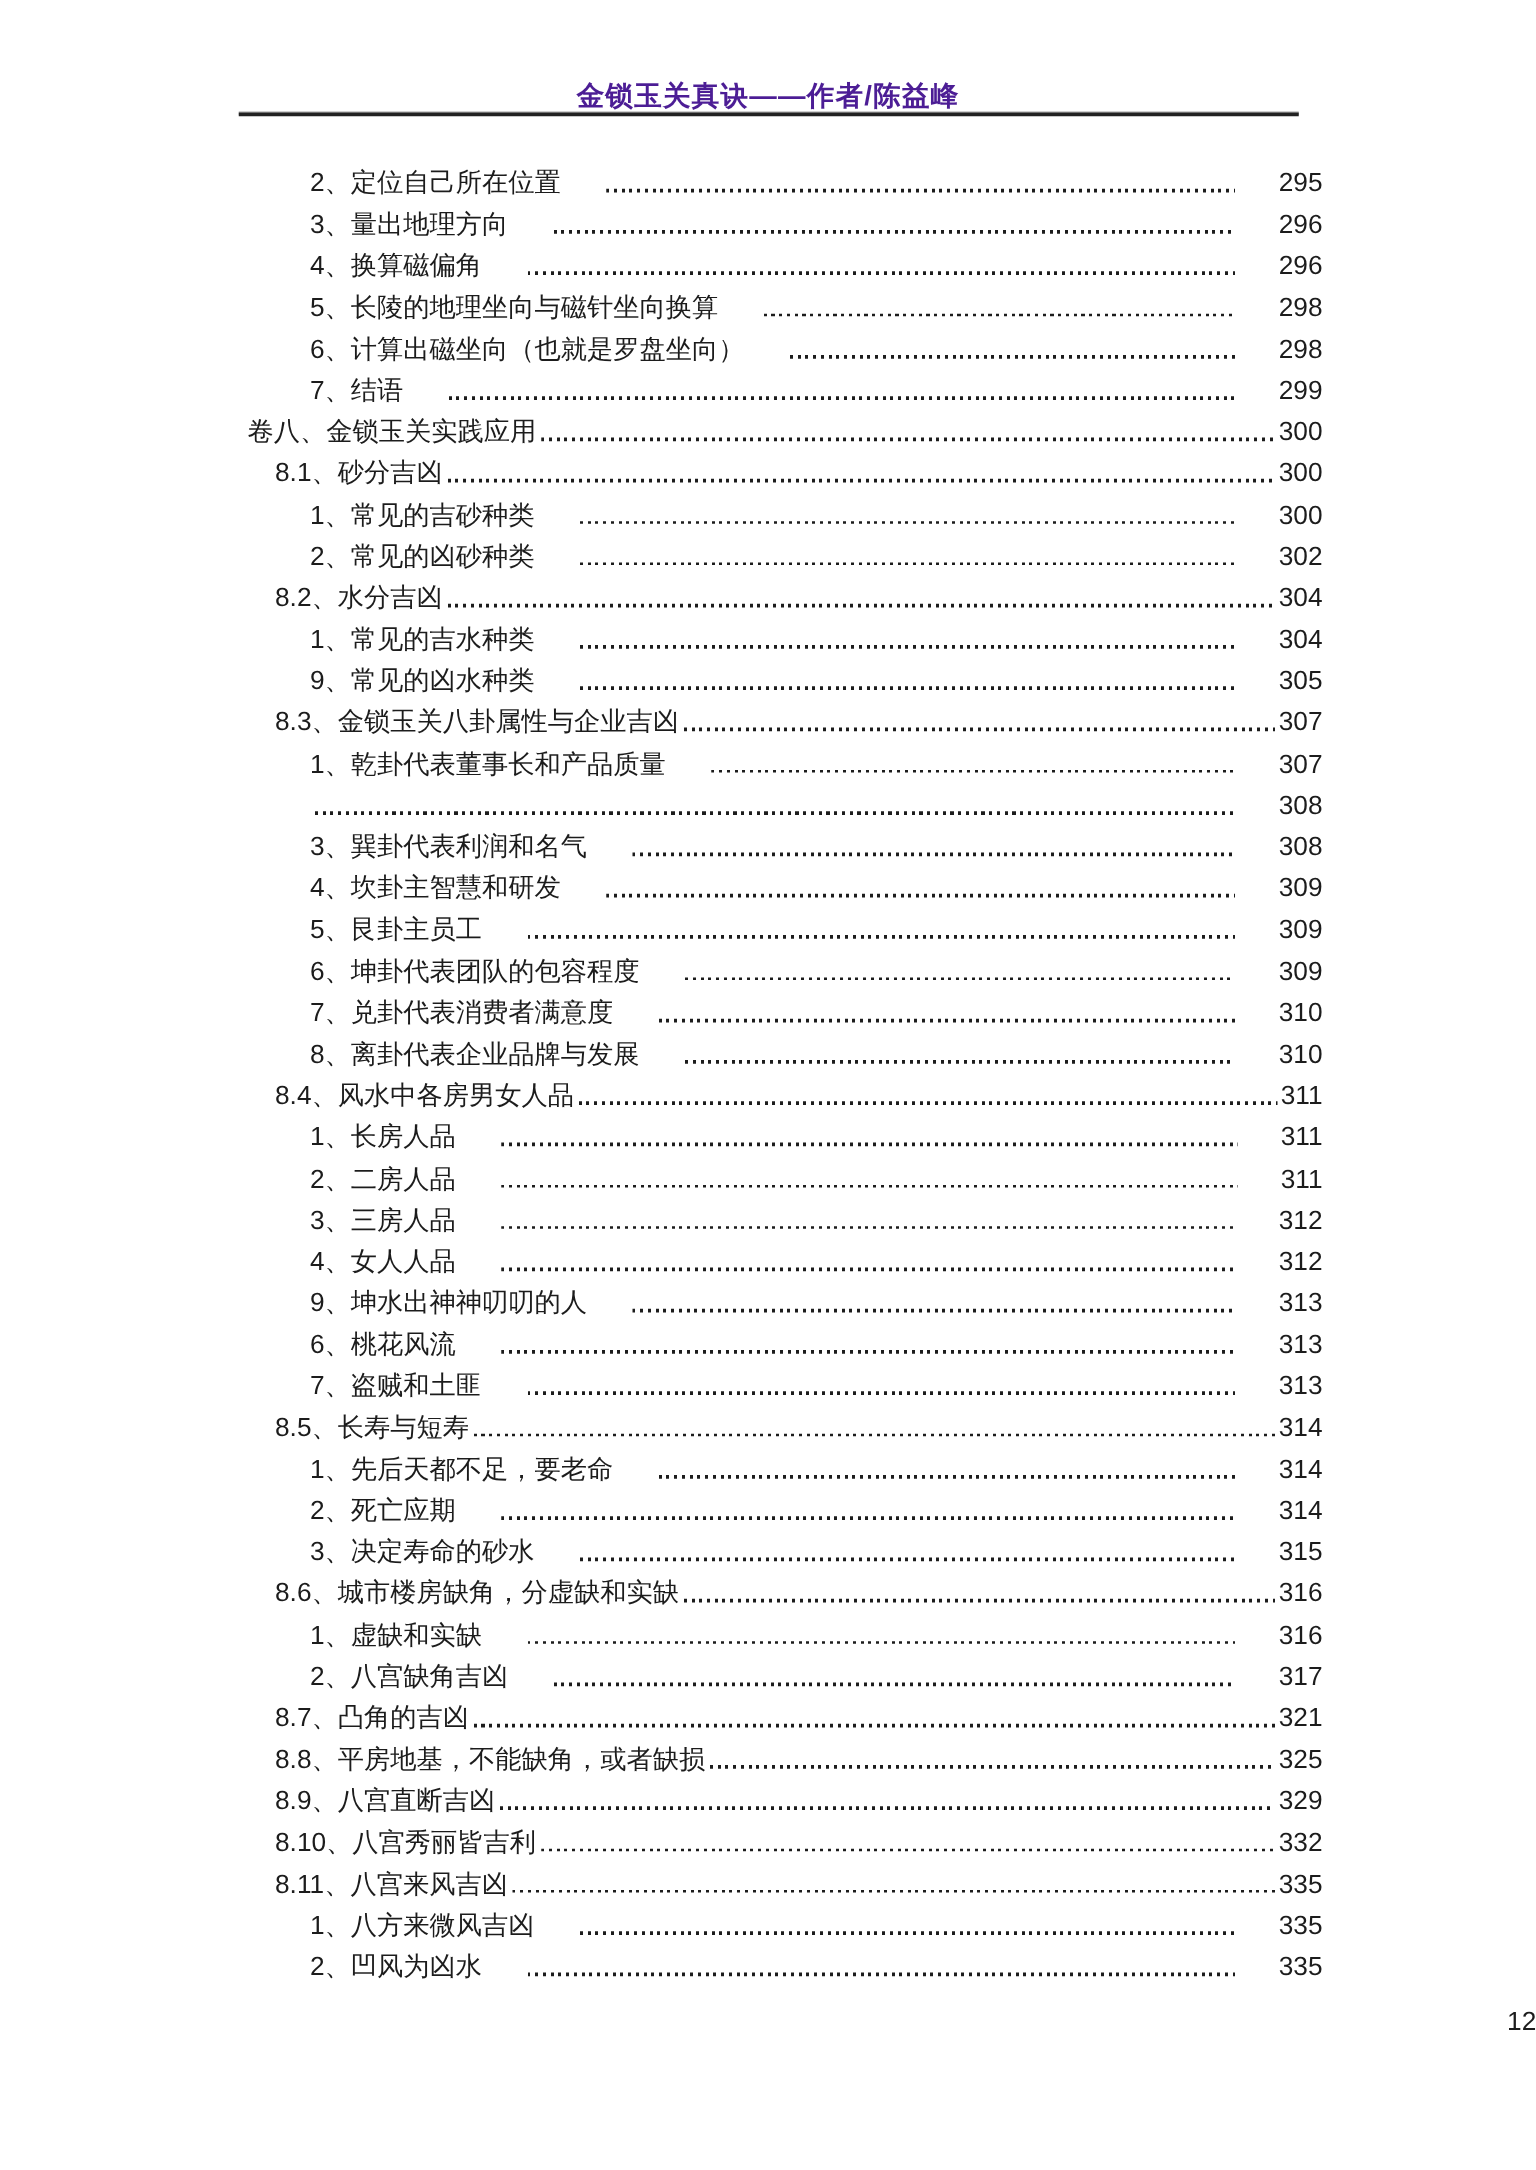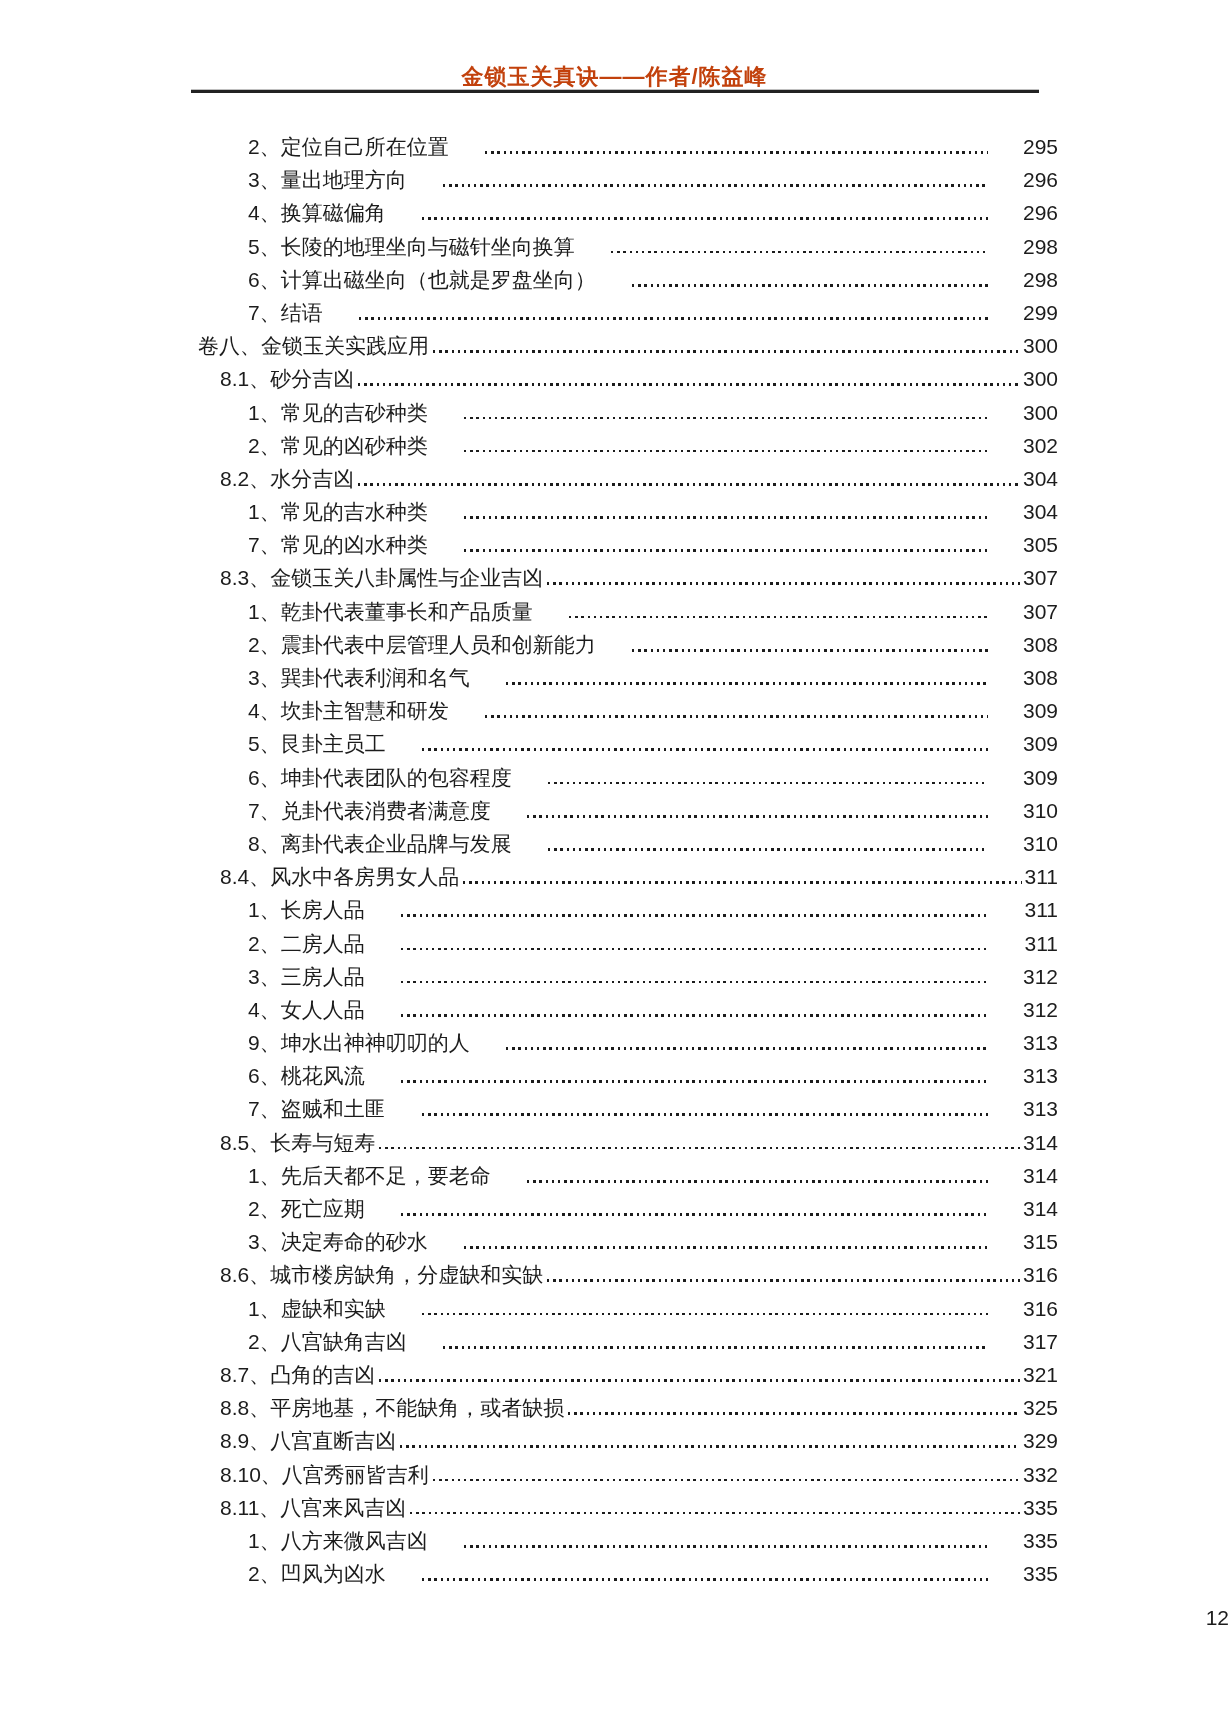--- a/index.html
+++ b/index.html
@@ -14,21 +14,21 @@
   }
   .doc-title {
     position: absolute;
     top: 62px;
     left: 0;
     width: 100%;
     text-align: center;
     font-size: 22px;
     font-weight: 700;
     letter-spacing: 1px;
-    color: #c2410c;
+    color: #4c1d95;
   }
   .header-rule {
     position: absolute;
     top: 90px;
     left: 191px;
     width: 848px;
     height: 2.5px;
     background: #222222;
     box-shadow: 0 -1px 0 rgba(0,0,0,0.25);
   }
@@ -150,39 +150,38 @@
     <span class="toc-page">304</span>
   </div>
 
   <div class="toc-row level-2">
     <span class="toc-label">1、常见的吉水种类</span>
     <span class="toc-leader"></span>
     <span class="toc-page">304</span>
   </div>
 
   <div class="toc-row level-2">
-    <span class="toc-label">7、常见的凶水种类</span>
+    <span class="toc-label">9、常见的凶水种类</span>
     <span class="toc-leader"></span>
     <span class="toc-page">305</span>
   </div>
 
   <div class="toc-row level-1">
     <span class="toc-label">8.3、金锁玉关八卦属性与企业吉凶</span>
     <span class="toc-leader"></span>
     <span class="toc-page">307</span>
   </div>
 
   <div class="toc-row level-2">
     <span class="toc-label">1、乾卦代表董事长和产品质量</span>
     <span class="toc-leader"></span>
     <span class="toc-page">307</span>
   </div>
 
   <div class="toc-row level-2">
-    <span class="toc-label">2、震卦代表中层管理人员和创新能力</span>
     <span class="toc-leader"></span>
     <span class="toc-page">308</span>
   </div>
 
   <div class="toc-row level-2">
     <span class="toc-label">3、巽卦代表利润和名气</span>
     <span class="toc-leader"></span>
     <span class="toc-page">308</span>
   </div>
 

